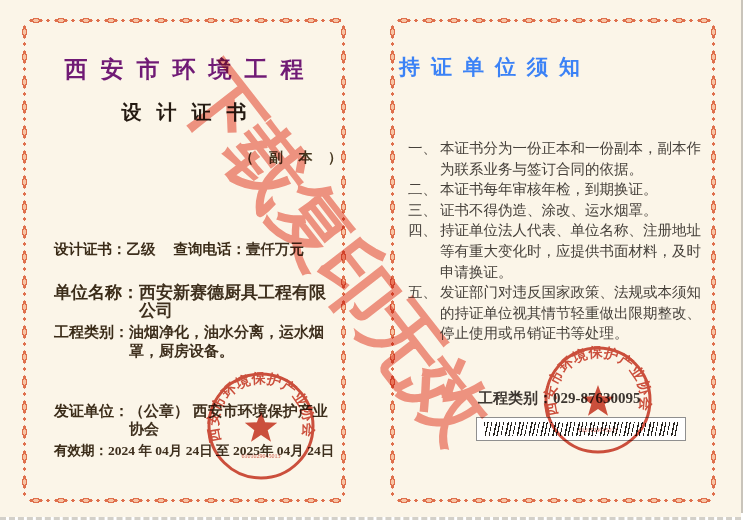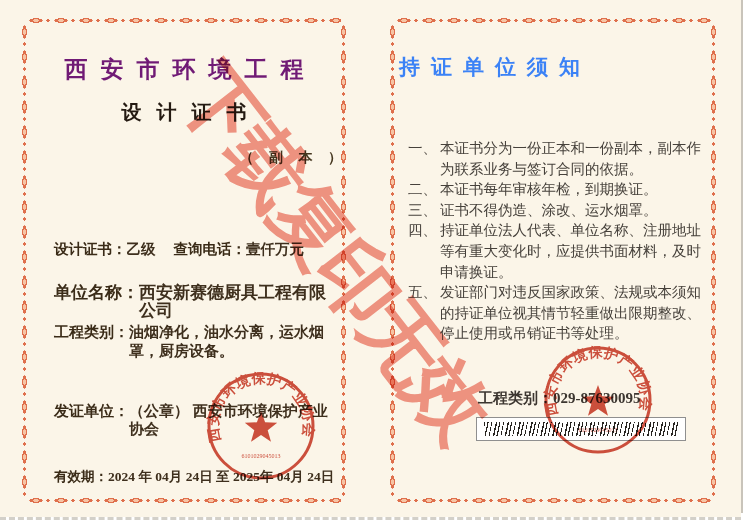--- a/index.html
+++ b/index.html
@@ -41,21 +41,21 @@
   .row{position:absolute;left:34px;right:10px;display:flex;align-items:flex-start;
     font-size:14.5px;font-weight:600;color:#3a2b17;line-height:18px;}
   .row .lab{white-space:nowrap;}
   .row .val{color:#3e2f1d;}
   .row.cert{top:180px;}
   .row.grade{top:224px;}
   .row.company{top:268px;font-size:17px;}
   .row.category{top:307px;font-size:15px;line-height:19px;}
   .row.category .val{max-width:232px;}
   .row.issuer{top:386px;font-size:15px;}
-  .row.validity{top:426px;font-size:13.5px;margin-top:26px;}
+  .row.validity{top:426px;font-size:13.5px;}
   .gap{display:inline-block;width:18px;}
   .faded{color:#5d4c35;}
 
   
   .r-title{position:absolute;left:0;right:0;top:37px;text-align:left;
     font-size:21px;font-weight:700;letter-spacing:11px;padding-left:11px;color:#3b82f6;}
   .notices{position:absolute;left:20px;right:12px;top:122px;margin:0;padding:0;list-style:none;}
   .notices li{display:flex;font-size:14.5px;line-height:20.6px;color:#46413b;font-weight:500;}
   .notices .num{flex:0 0 32px;}
   .notices .txt{flex:1;}

